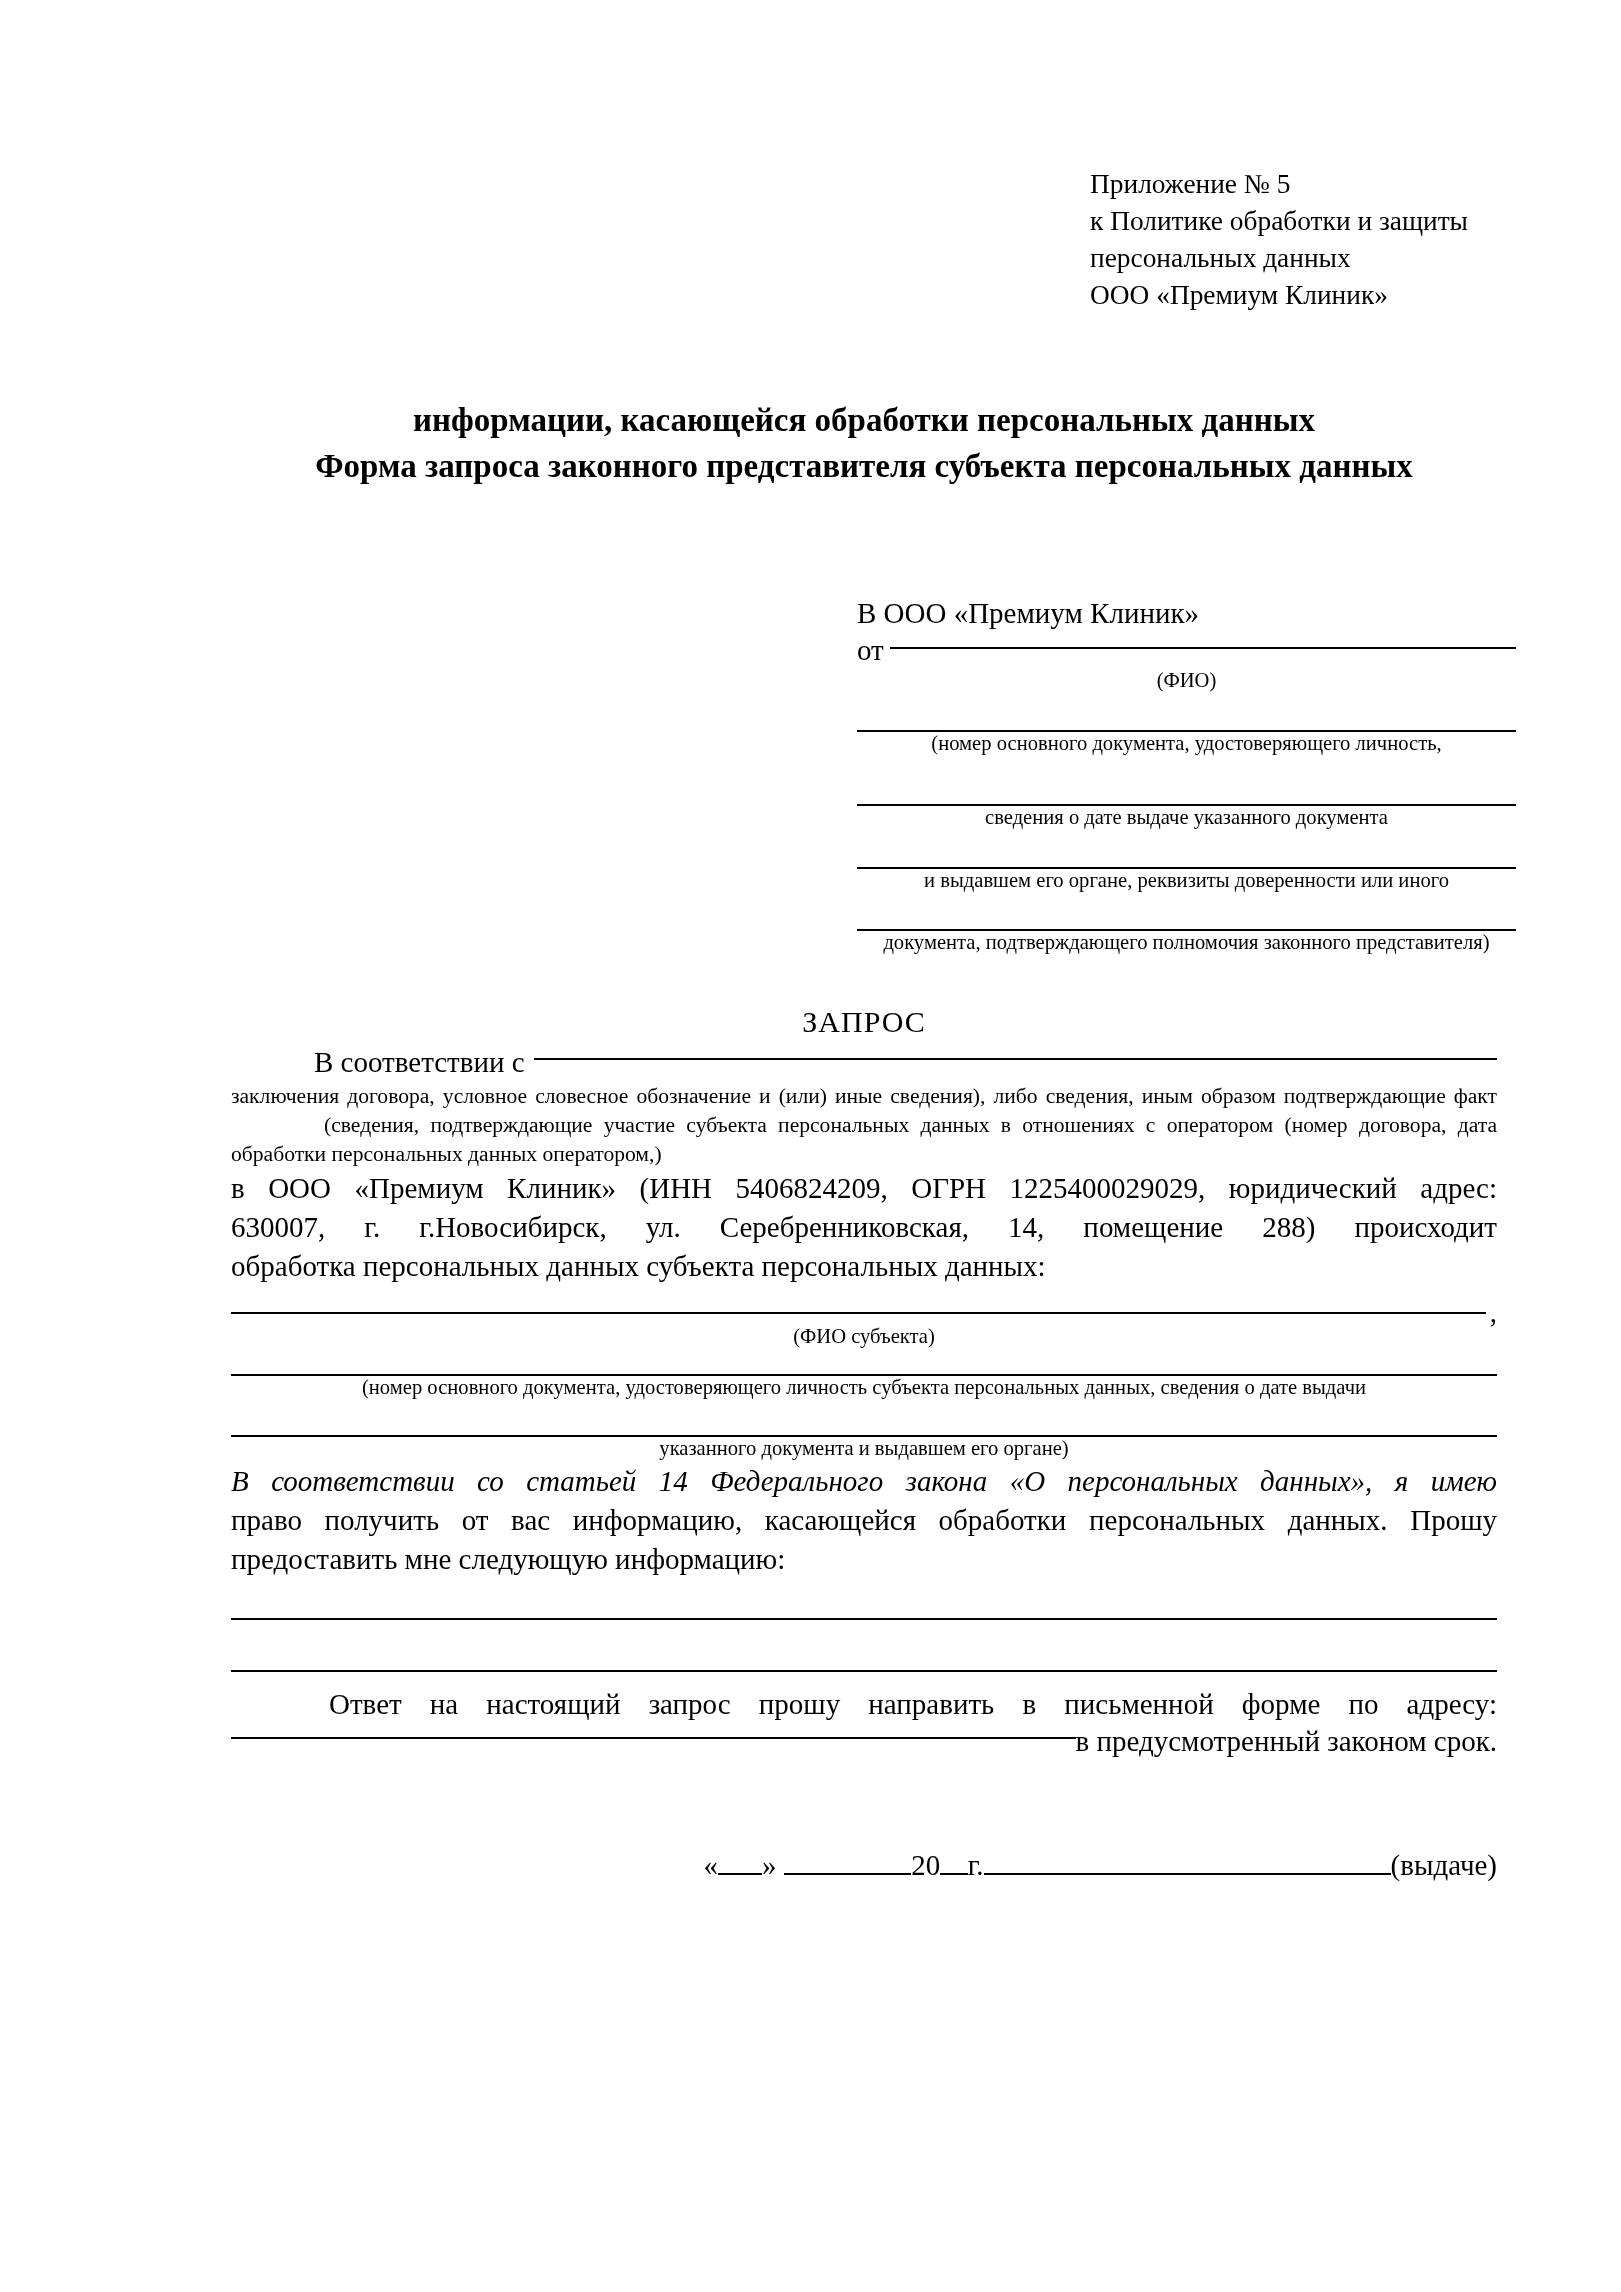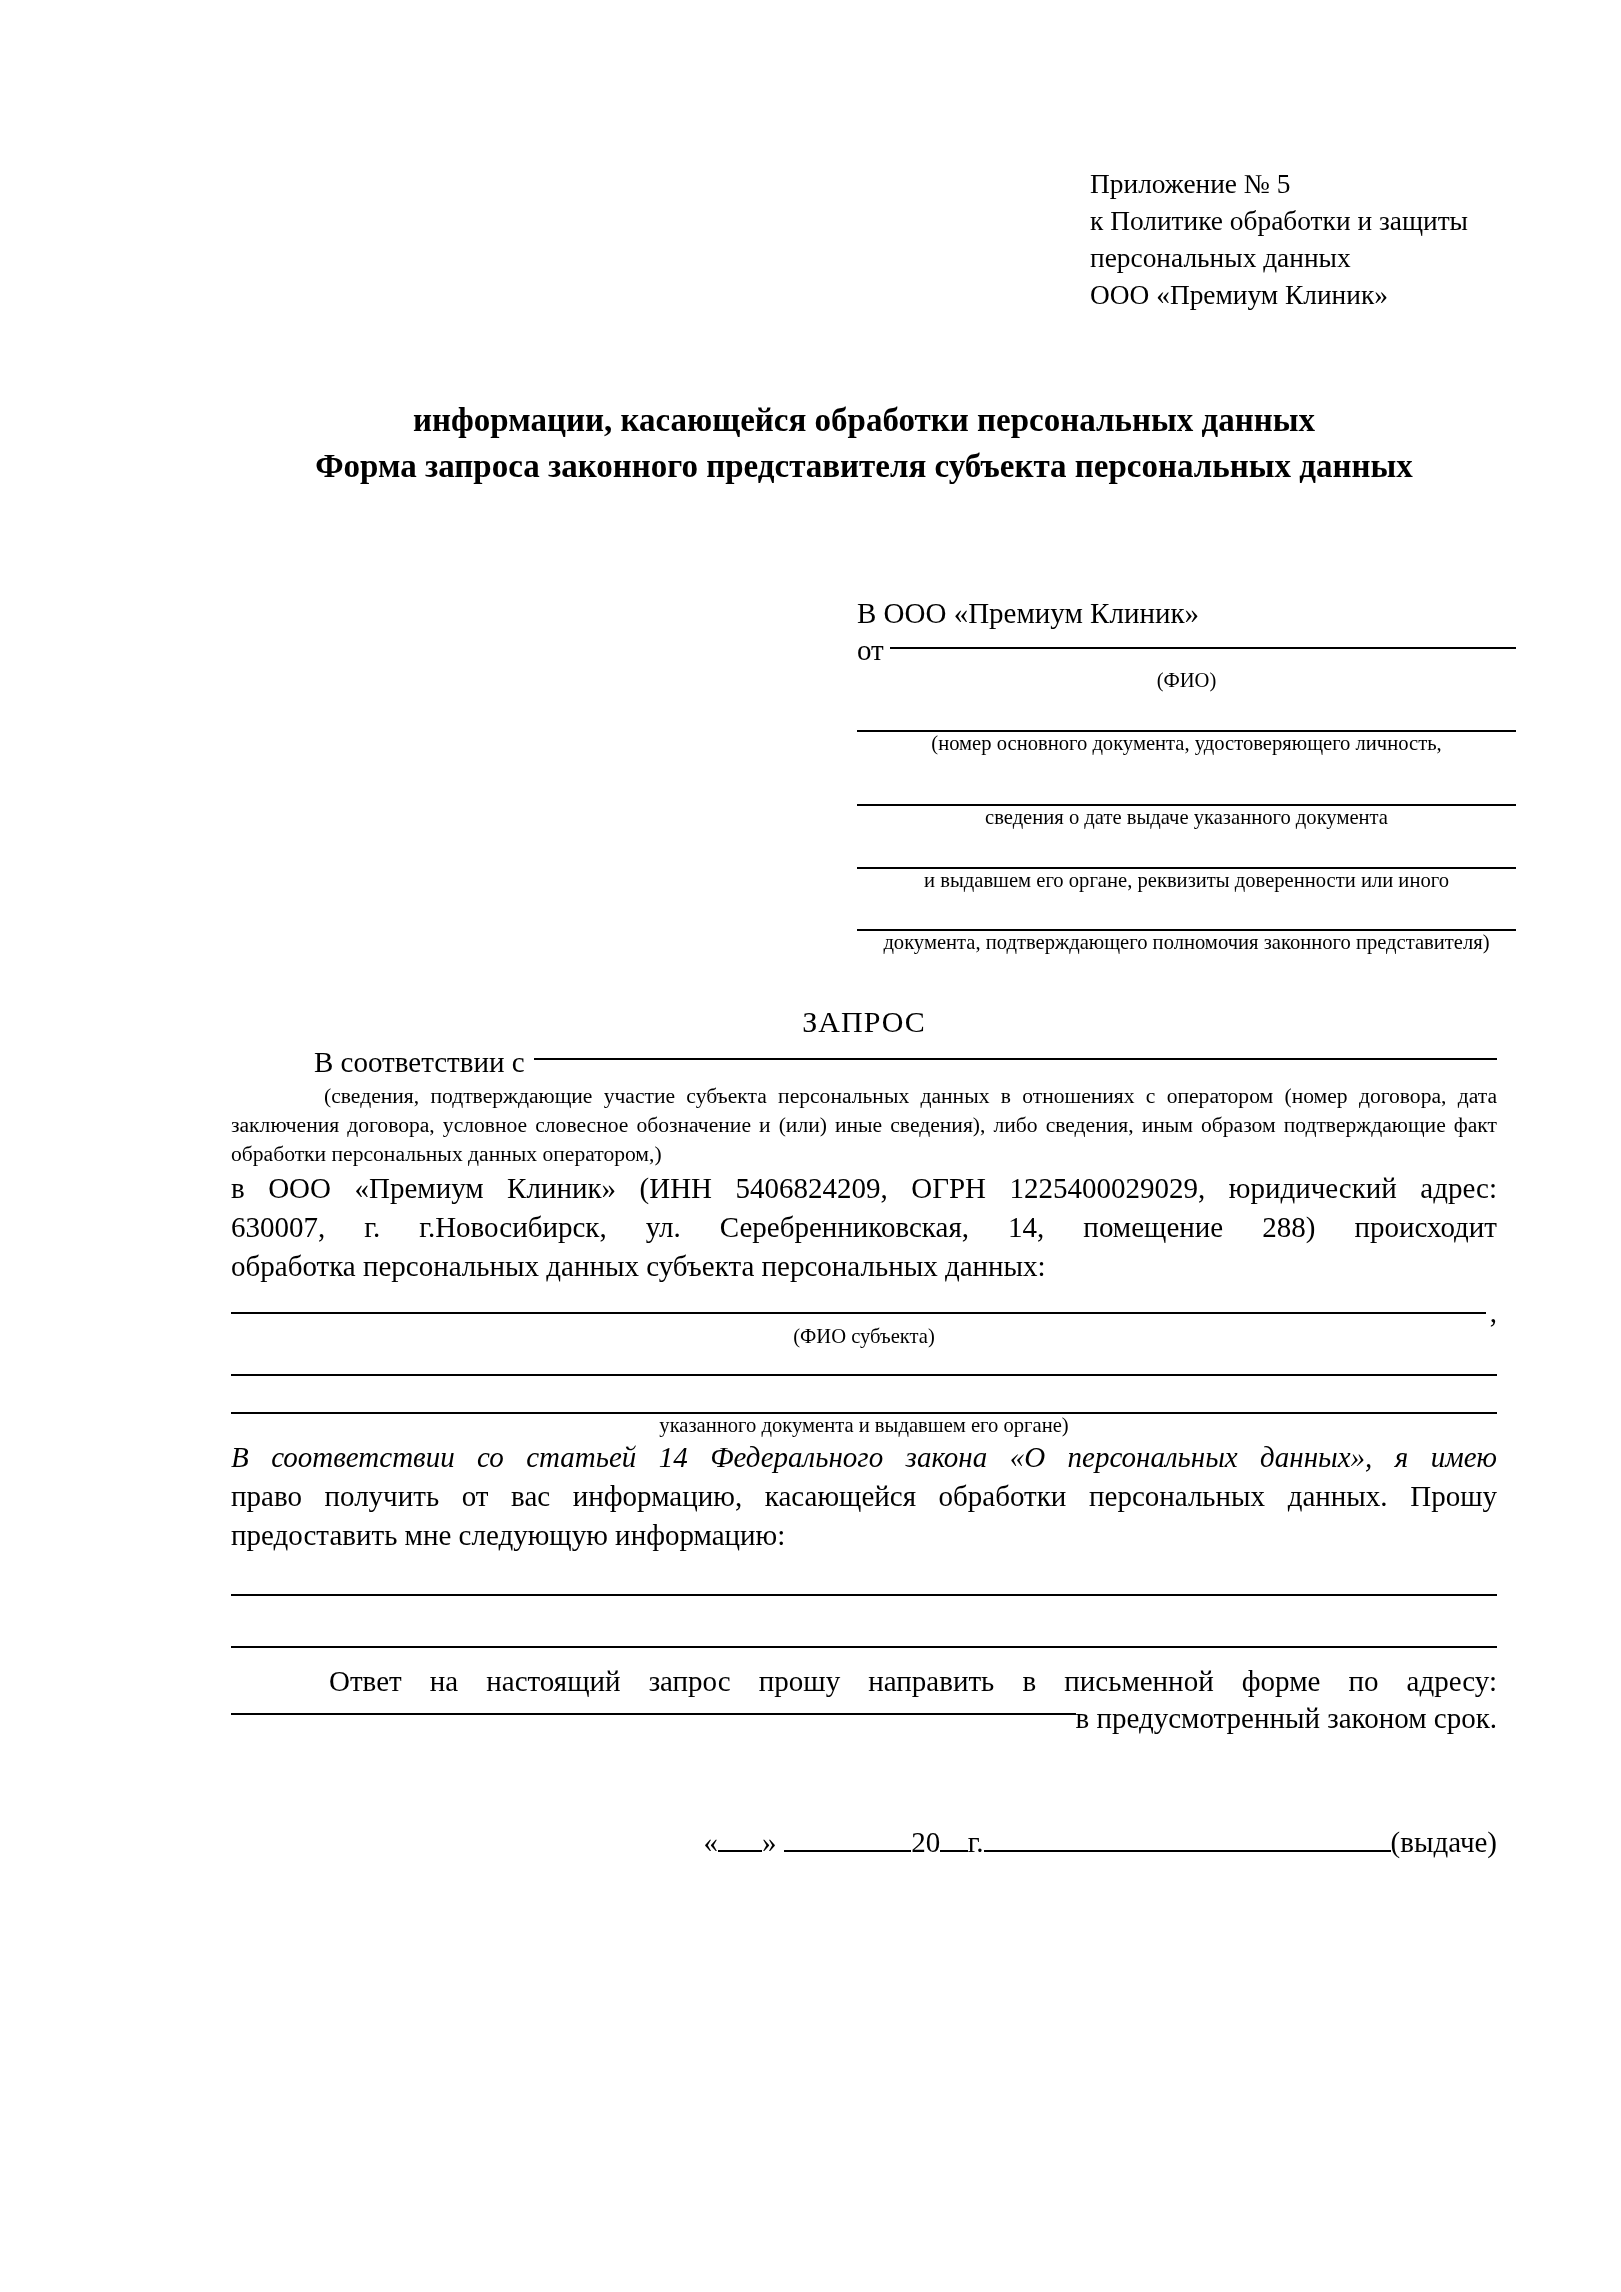--- a/index.html
+++ b/index.html
@@ -100,35 +100,36 @@
       <div class="caption">документа, подтверждающего полномочия законного представителя)</div>
     </div>
 
     <div class="zapros">ЗАПРОС</div>
 
     <div class="line-row acc-row">
       <span>В соответствии с</span>
       <span class="u-fill"></span>
     </div>
 
+    <div class="note jl">заключения договора, условное словесное обозначение и (или) иные сведения), либо сведения, иным образом подтверждающие факт</div>
     <div class="note jl ind95">(сведения, подтверждающие участие субъекта персональных данных в отношениях с оператором (номер договора, дата</div>
-    <div class="note jl">заключения договора, условное словесное обозначение и (или) иные сведения), либо сведения, иным образом подтверждающие факт</div>
     <div class="note">обработки персональных данных оператором,)</div>
 
     <div class="body-par jl">в ООО «Премиум Клиник» (ИНН 5406824209, ОГРН 1225400029029, юридический адрес:</div>
     <div class="body-par jl">630007, г. г.Новосибирск, ул. Серебренниковская, 14, помещение 288) происходит</div>
     <div class="body-par">обработка персональных данных субъекта персональных данных:</div>
 
     <div class="line-row comma-row mt16">
       <span class="u-fill u-flush"></span>
       <span class="comma">,</span>
     </div>
     <div class="caption">(ФИО субъекта)</div>
 
     <div class="spacer-line h26"></div>
+    <div class="caption">(номер основного документа, удостоверяющего личность субъекта персональных данных, сведения о дате выдачи</div>
 
     <div class="spacer-line h37"></div>
     <div class="caption">указанного документа и выдавшем его органе)</div>
 
     <div class="body-par jl mt10">В соответствии со статьей 14 Федерального закона «О персональных данных», я имею</div>
     <div class="body-par jl">право получить от вас информацию, касающейся обработки персональных данных. Прошу</div>
     <div class="body-par">предоставить мне следующую информацию:</div>
 
     <div class="spacer-line h40"></div>
     <div class="spacer-line h51"></div>

